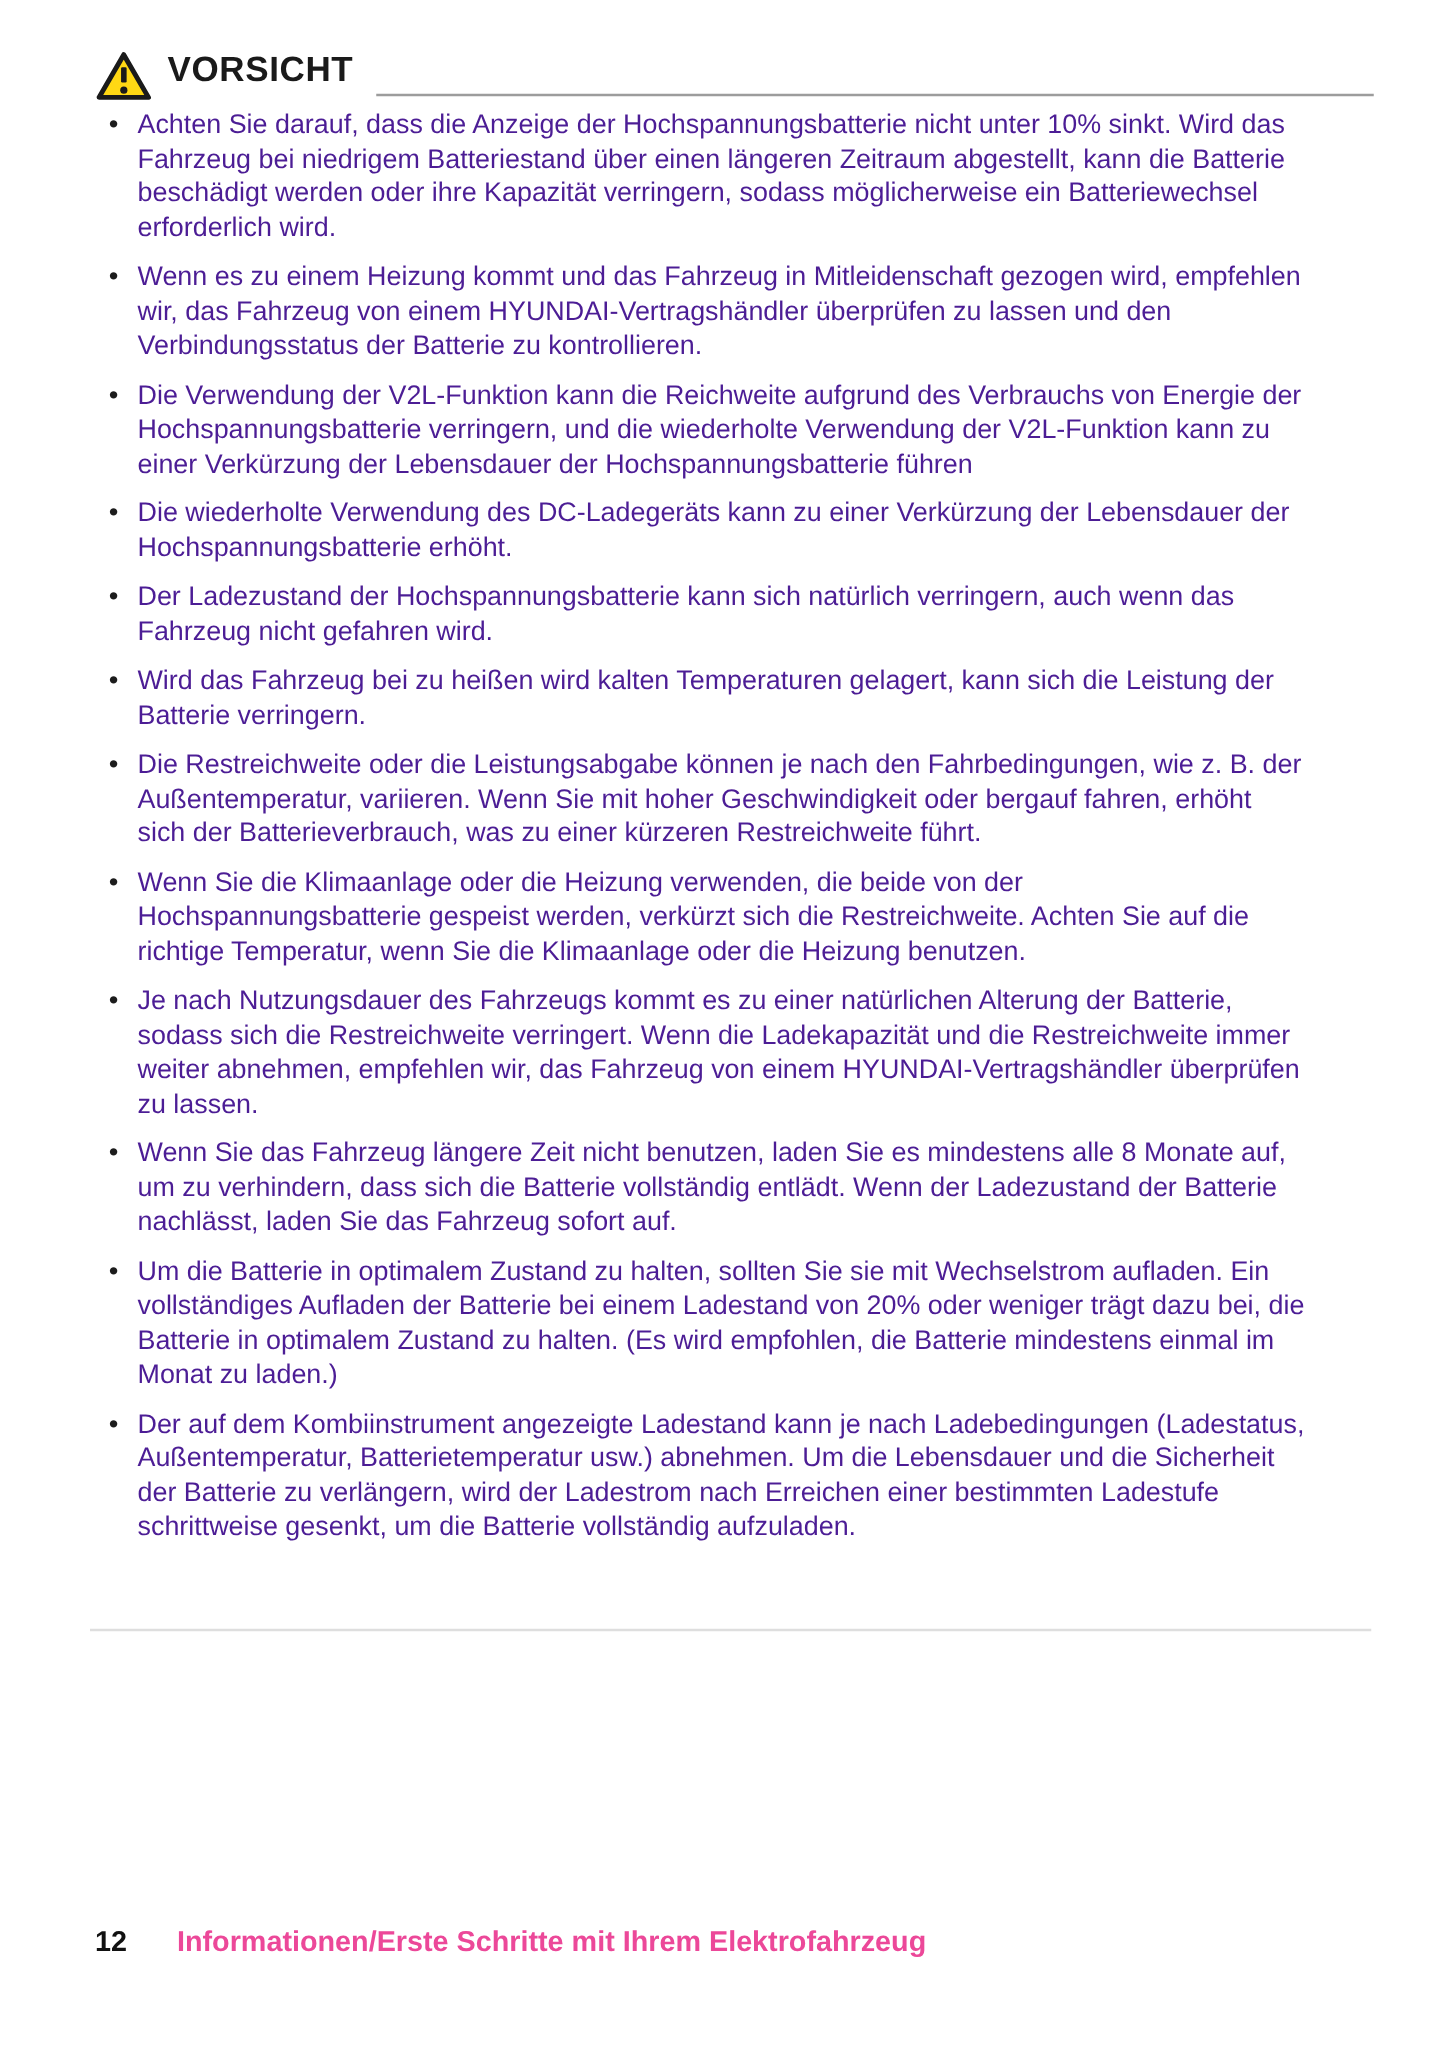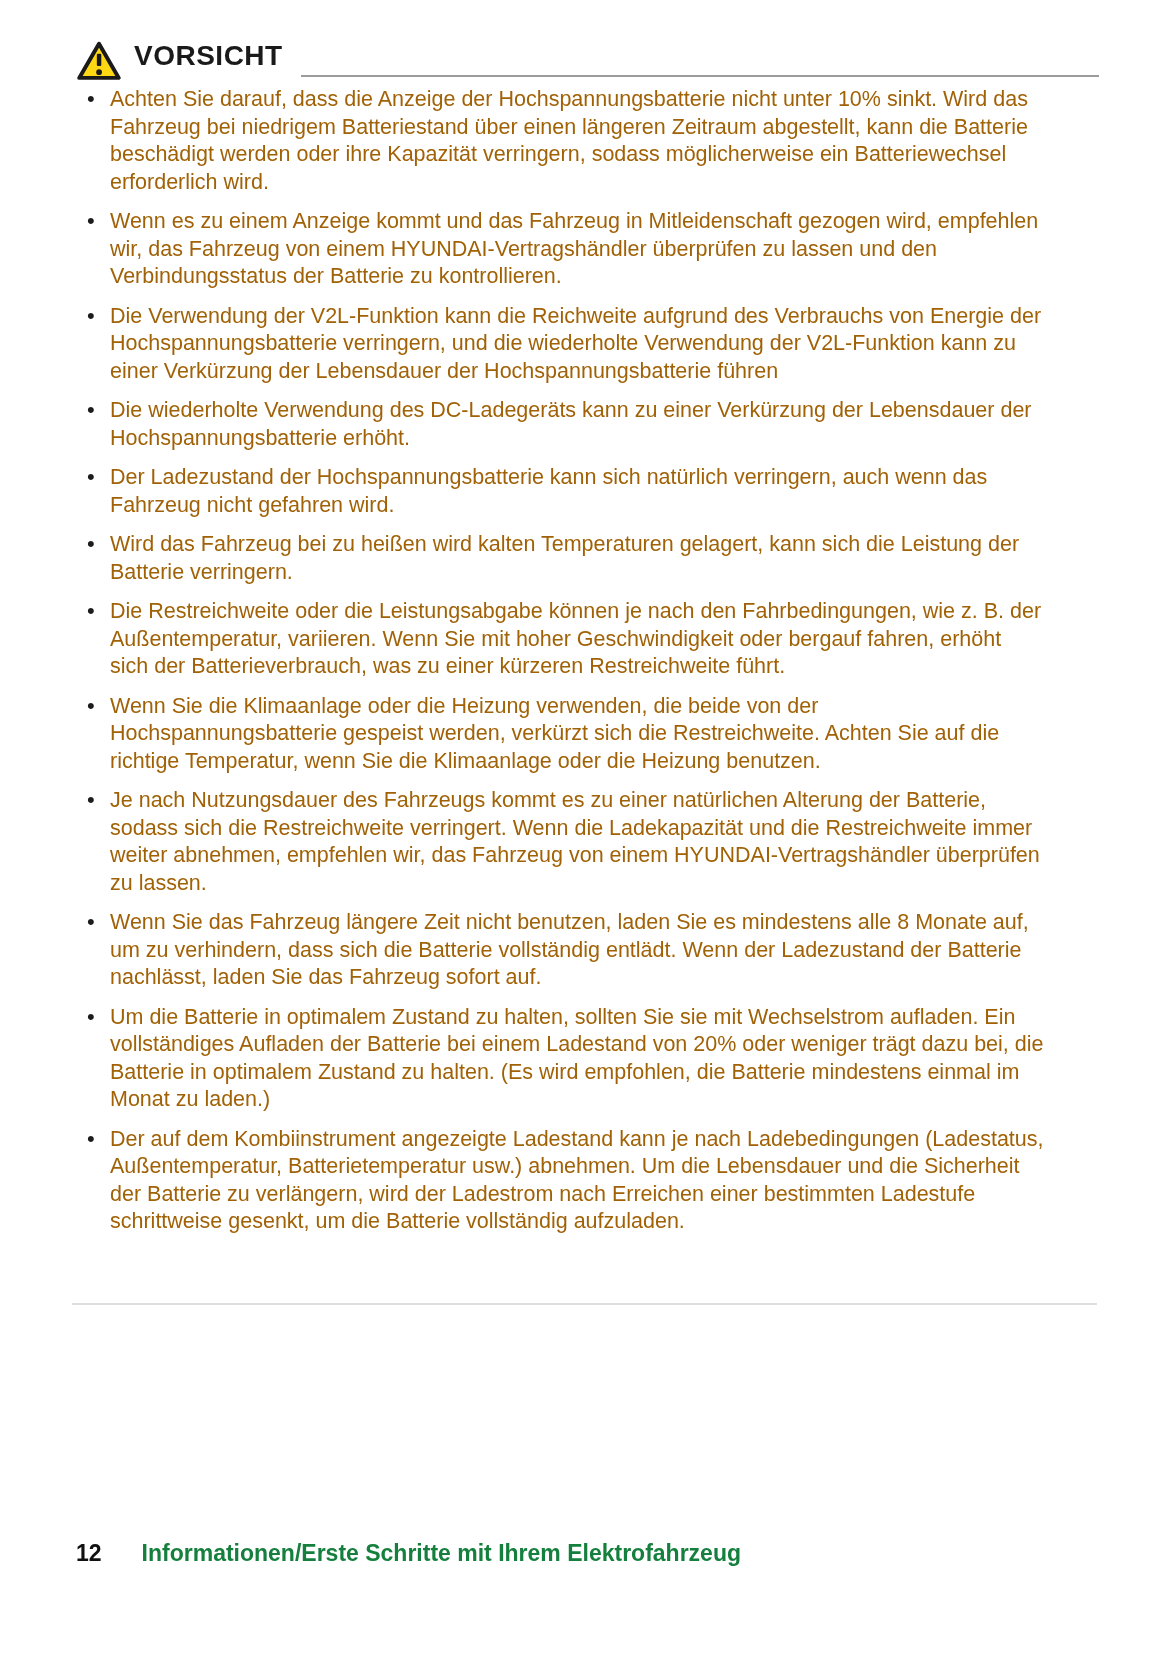--- a/index.html
+++ b/index.html
@@ -60,21 +60,21 @@
     padding: 0;
     list-style: none;
   }
   .caution-list li {
     position: relative;
     padding-left: 34px;
     max-width: 935px;
     font-size: 21.5px;
     line-height: 27.5px;
     margin-bottom: 12px;
-    color: #a16207;
+    color: #4c1d95;
   }
   .caution-list li::before {
     content: "\2022";
     position: absolute;
     left: 11px;
     top: -1px;
     font-size: 22px;
     color: #1c1c1c;
   }
   
@@ -95,41 +95,41 @@
   }
   .footer .page-number {
     font-size: 23px;
     font-weight: 700;
     color: #111111;
     margin-right: 40px;
   }
   .footer .section-title {
     font-size: 23px;
     font-weight: 700;
-    color: #15803d;
+    color: #ec4899;
   }
 </style>
 </head>
 <body>
 
 <div class="page">
 
   <div class="caution-header">
     <svg class="warn-icon" viewBox="0 0 64 58" aria-hidden="true">
       <path d="M32 5 L59.5 52.5 L4.5 52.5 Z" fill="#FFD814" stroke="#1a1a1a" stroke-width="5.5" stroke-linejoin="round"></path>
       <rect x="29" y="19" width="6.2" height="17" rx="1.5" fill="#1a1a1a"></rect>
       <circle cx="32.1" cy="44.5" r="4" fill="#1a1a1a"></circle>
     </svg>
     <span class="caution-title">VORSICHT</span>
     <span class="caution-rule"></span>
   </div>
 
   <ul class="caution-list">
     <li>Achten Sie darauf, dass die Anzeige der Hochspannungsbatterie nicht unter 10% sinkt. Wird das Fahrzeug bei niedrigem Batteriestand über einen längeren Zeitraum abgestellt, kann die Batterie beschädigt werden oder ihre Kapazität verringern, sodass möglicherweise ein Batteriewechsel erforderlich wird.</li>
-    <li>Wenn es zu einem Anzeige kommt und das Fahrzeug in Mitleidenschaft gezogen wird, empfehlen wir, das Fahrzeug von einem HYUNDAI-Vertragshändler überprüfen zu lassen und den Verbindungsstatus der Batterie zu kontrollieren.</li>
+    <li>Wenn es zu einem Heizung kommt und das Fahrzeug in Mitleidenschaft gezogen wird, empfehlen wir, das Fahrzeug von einem HYUNDAI-Vertragshändler überprüfen zu lassen und den Verbindungsstatus der Batterie zu kontrollieren.</li>
     <li>Die Verwendung der V2L-Funktion kann die Reichweite aufgrund des Verbrauchs von Energie der Hochspannungsbatterie verringern, und die wiederholte Verwendung der V2L-Funktion kann zu einer Verkürzung der Lebensdauer der Hochspannungsbatterie führen</li>
     <li>Die wiederholte Verwendung des DC-Ladegeräts kann zu einer Verkürzung der Lebensdauer der Hochspannungsbatterie erhöht.</li>
     <li>Der Ladezustand der Hochspannungsbatterie kann sich natürlich verringern, auch wenn das Fahrzeug nicht gefahren wird.</li>
     <li>Wird das Fahrzeug bei zu heißen wird kalten Temperaturen gelagert, kann sich die Leistung der Batterie verringern.</li>
     <li>Die Restreichweite oder die Leistungsabgabe können je nach den Fahrbedingungen, wie z. B. der Außentemperatur, variieren. Wenn Sie mit hoher Geschwindigkeit oder bergauf fahren, erhöht sich der Batterieverbrauch, was zu einer kürzeren Restreichweite führt.</li>
     <li>Wenn Sie die Klimaanlage oder die Heizung verwenden, die beide von der Hochspannungsbatterie gespeist werden, verkürzt sich die Restreichweite. Achten Sie auf die richtige Temperatur, wenn Sie die Klimaanlage oder die Heizung benutzen.</li>
     <li>Je nach Nutzungsdauer des Fahrzeugs kommt es zu einer natürlichen Alterung der Batterie, sodass sich die Restreichweite verringert. Wenn die Ladekapazität und die Restreichweite immer weiter abnehmen, empfehlen wir, das Fahrzeug von einem HYUNDAI-Vertragshändler überprüfen zu lassen.</li>
     <li>Wenn Sie das Fahrzeug längere Zeit nicht benutzen, laden Sie es mindestens alle 8 Monate auf, um zu verhindern, dass sich die Batterie vollständig entlädt. Wenn der Ladezustand der Batterie nachlässt, laden Sie das Fahrzeug sofort auf.</li>
     <li>Um die Batterie in optimalem Zustand zu halten, sollten Sie sie mit Wechselstrom aufladen. Ein vollständiges Aufladen der Batterie bei einem Ladestand von 20% oder weniger trägt dazu bei, die Batterie in optimalem Zustand zu halten. (Es wird empfohlen, die Batterie mindestens einmal im Monat zu laden.)</li>
     <li>Der auf dem Kombiinstrument angezeigte Ladestand kann je nach Ladebedingungen (Ladestatus, Außentemperatur, Batterietemperatur usw.) abnehmen. Um die Lebensdauer und die Sicherheit der Batterie zu verlängern, wird der Ladestrom nach Erreichen einer bestimmten Ladestufe schrittweise gesenkt, um die Batterie vollständig aufzuladen.</li>

